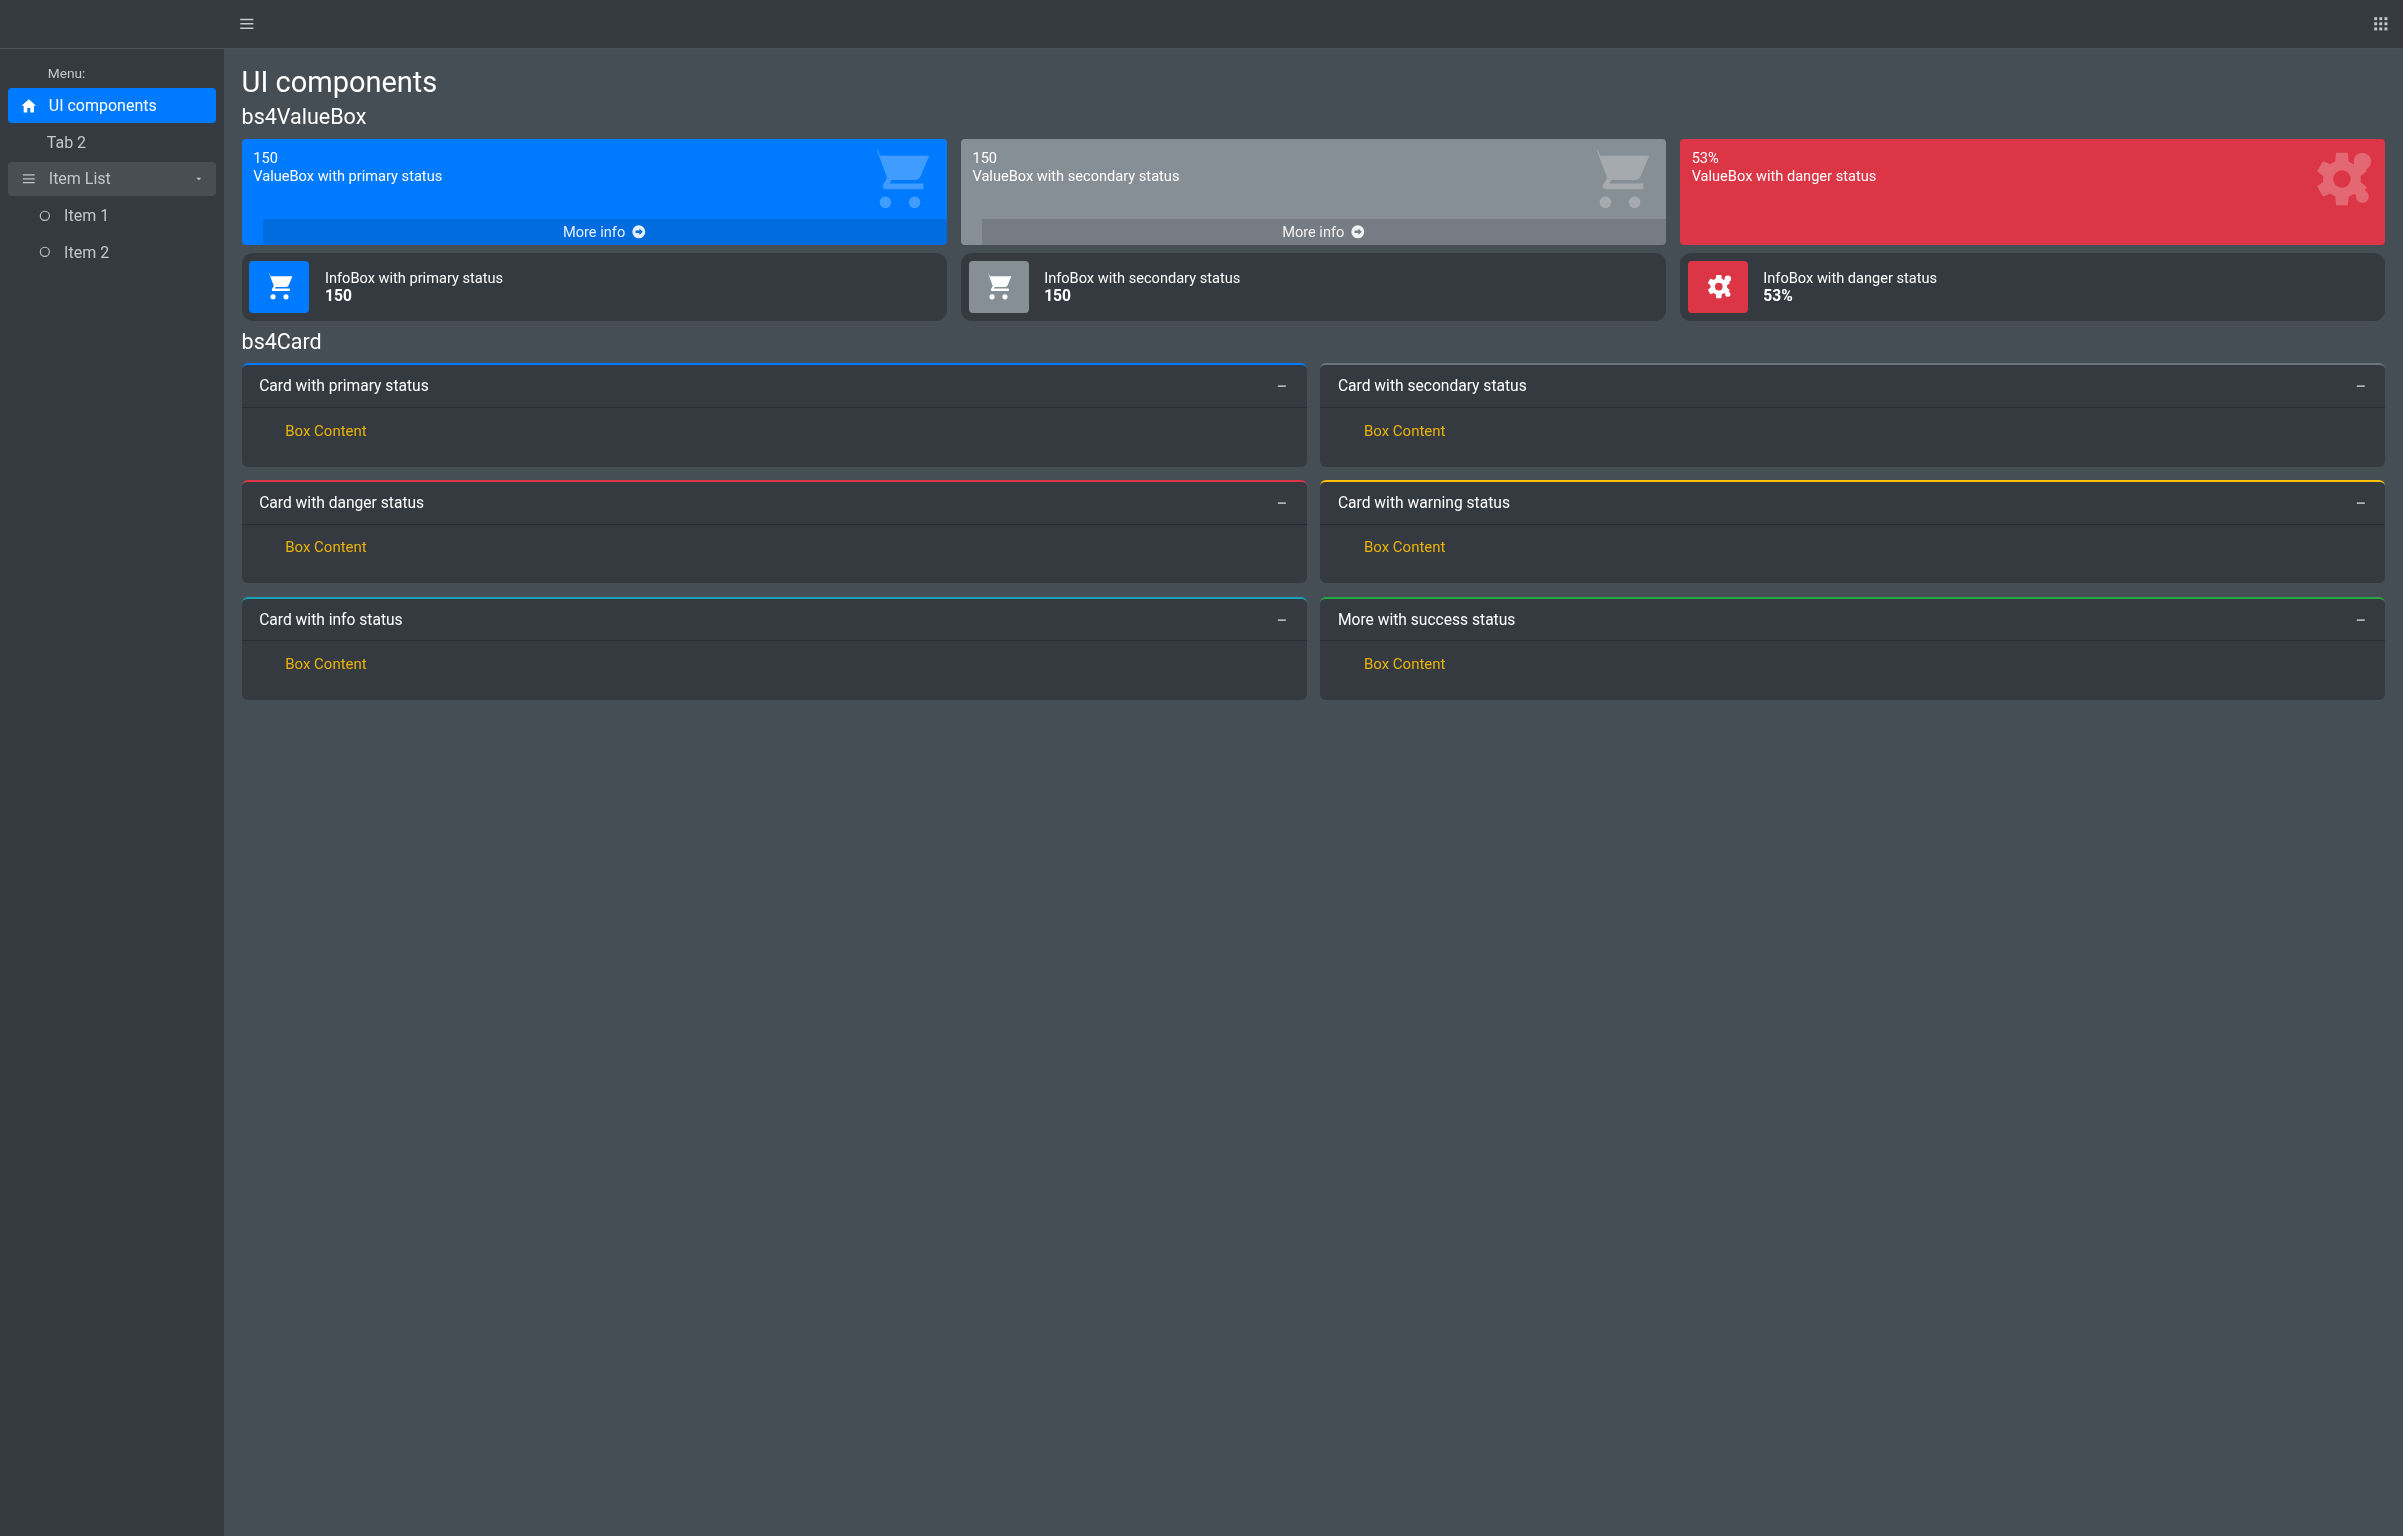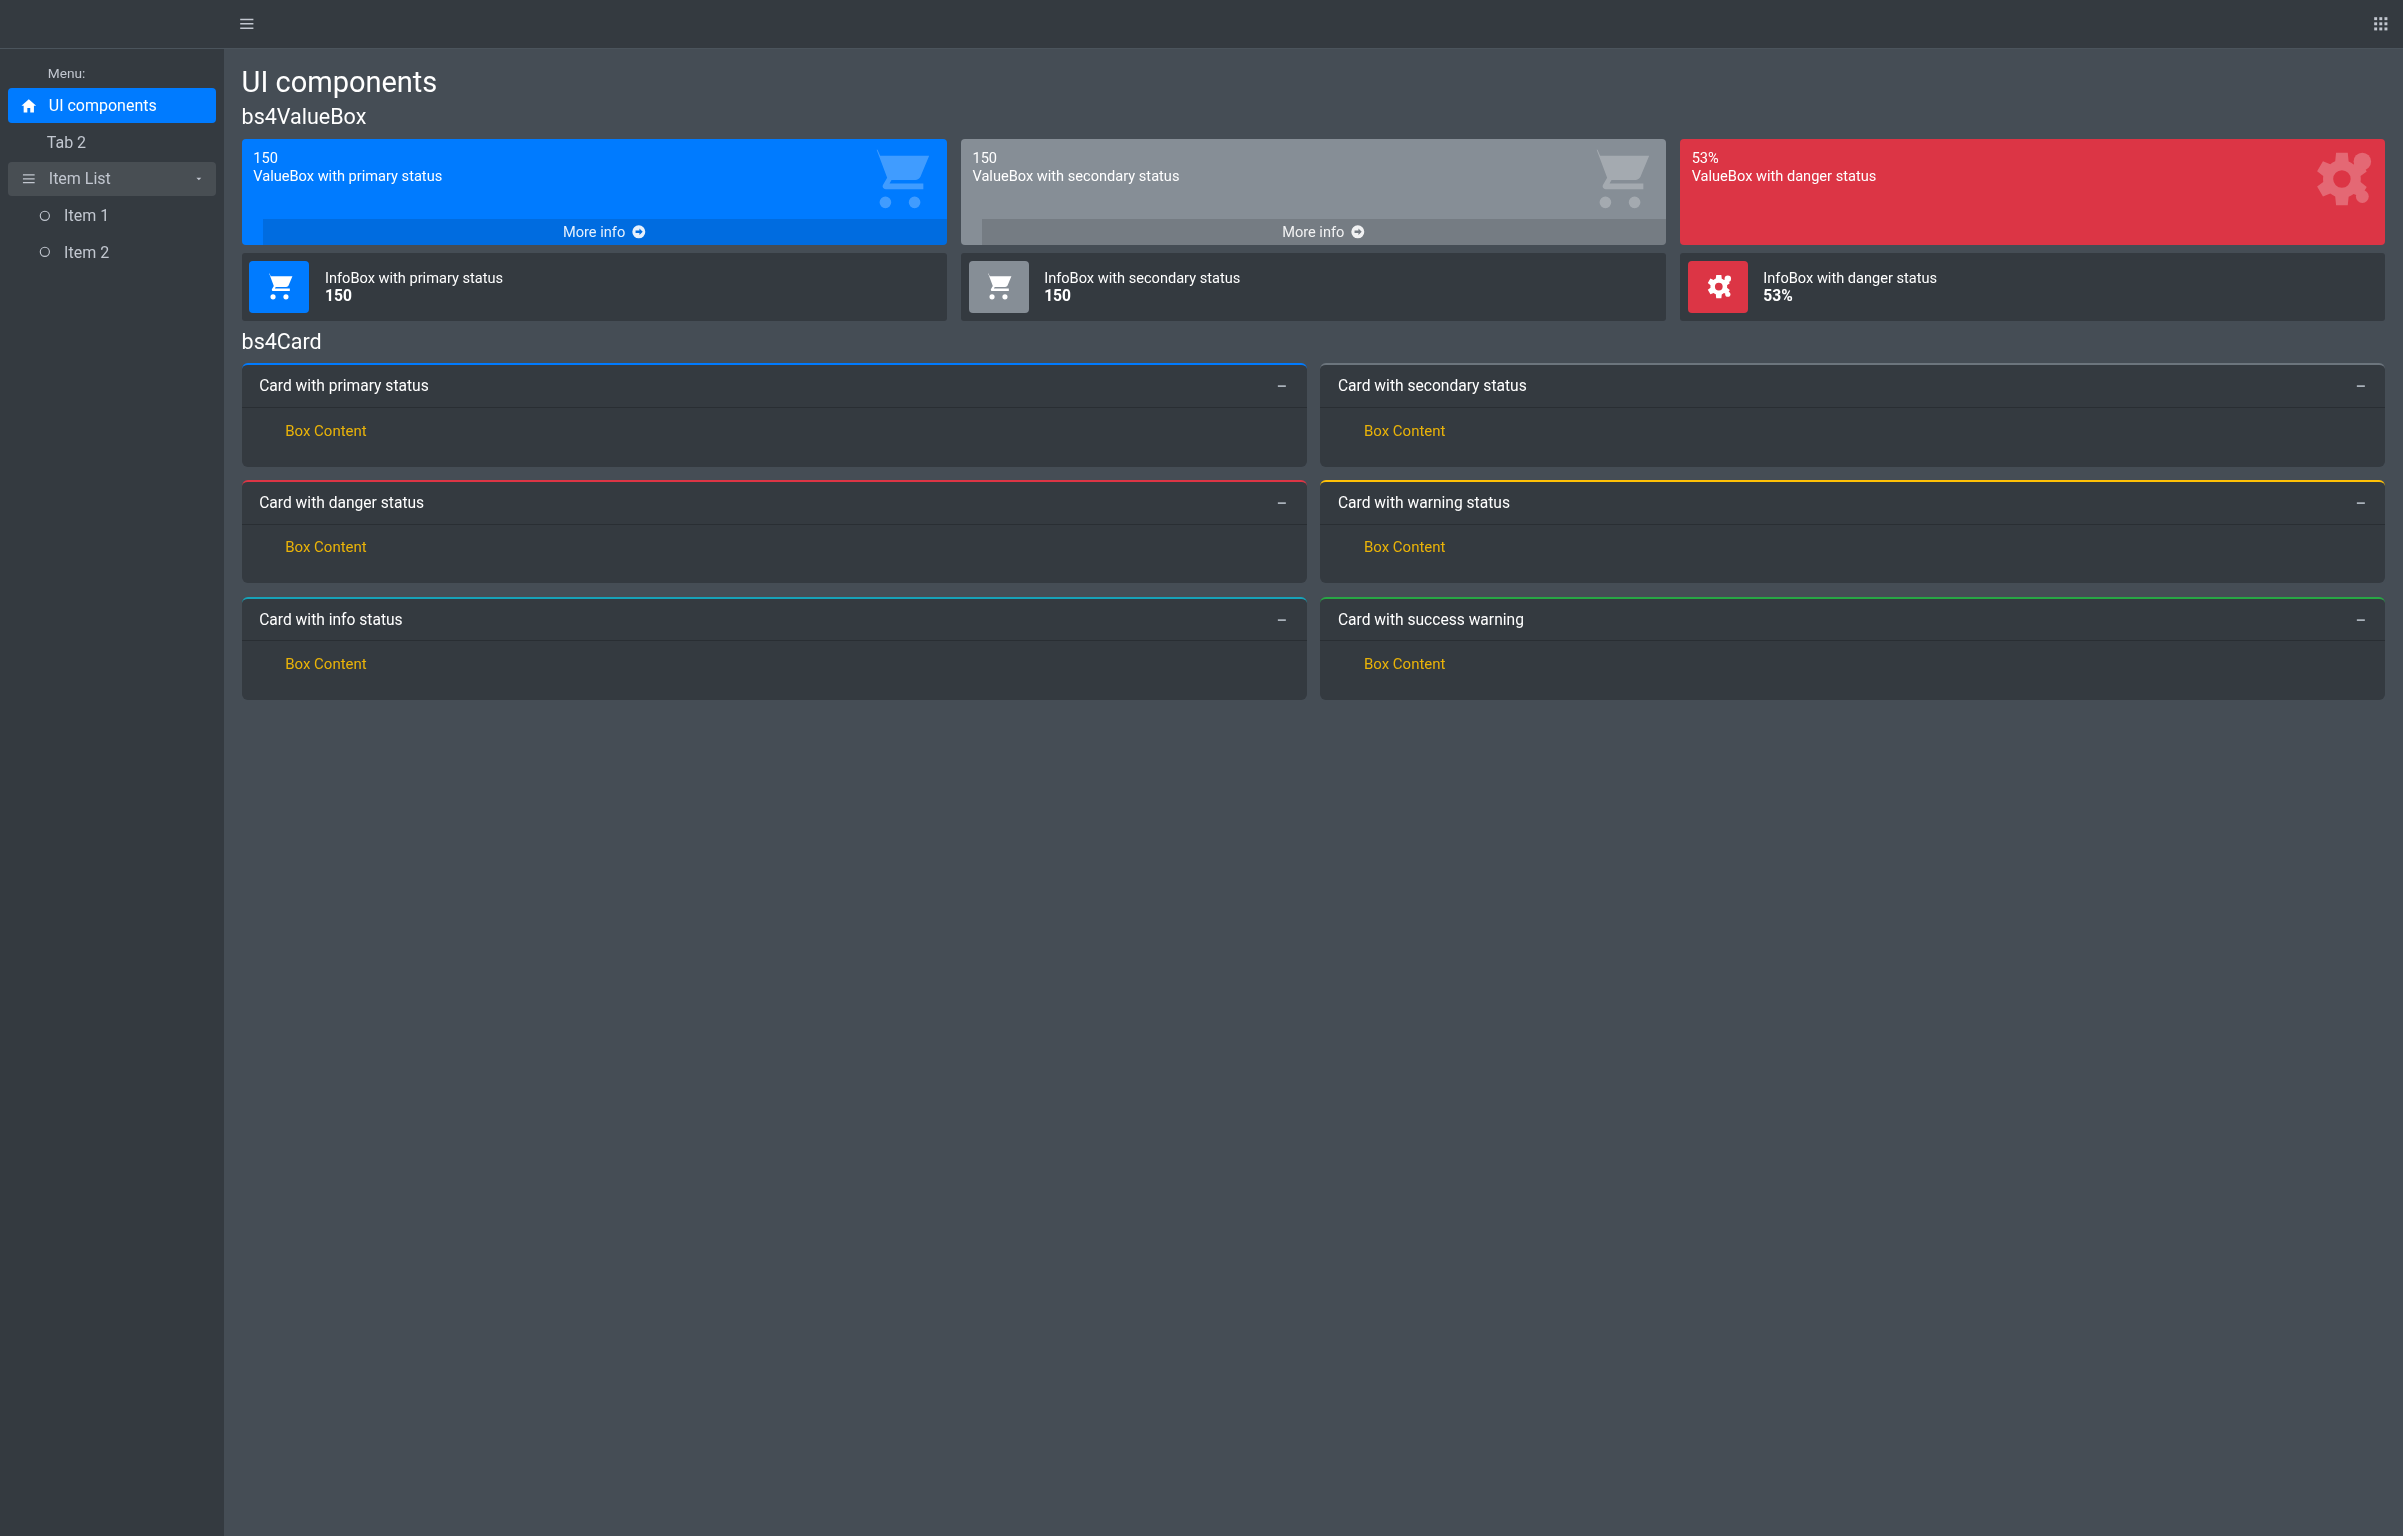--- a/index.html
+++ b/index.html
@@ -149,21 +149,21 @@
     margin-left: 21px;
   }
   .vb-primary   { background: #007bff; }
   .vb-secondary { background: #868e96; }
   .vb-danger    { background: #dc3545; }
   .vb-danger .valuebox-footer { color: rgba(0,0,0,0.55); }
 
   
   .infobox {
     background: #343a40;
-    border-radius: 3px;
+    border-radius: 11px;
     display: flex;
     align-items: stretch;
     overflow: hidden;
     min-height: 68px;
   }
   .infobox-icon {
     width: 60px;
     display: flex;
     align-items: center;
     justify-content: center;
@@ -454,21 +454,21 @@
             <svg width="13.7" height="13.7" viewBox="0 0 24 24" fill="currentColor">
                 <rect x="5" y="11" width="14" height="3"></rect>
               </svg>
           </span>
         </div>
         <div class="card-body">Box Content</div>
       </div>
 
       <div class="card border-success">
         <div class="card-header">
-          <span class="card-title">Card with success warning</span>
+          <span class="card-title">More with success status</span>
           <span class="card-tool">
             <svg width="13.7" height="13.7" viewBox="0 0 24 24" fill="currentColor">
                 <rect x="5" y="11" width="14" height="3"></rect>
               </svg>
           </span>
         </div>
         <div class="card-body">Box Content</div>
       </div>
     </div>
 

